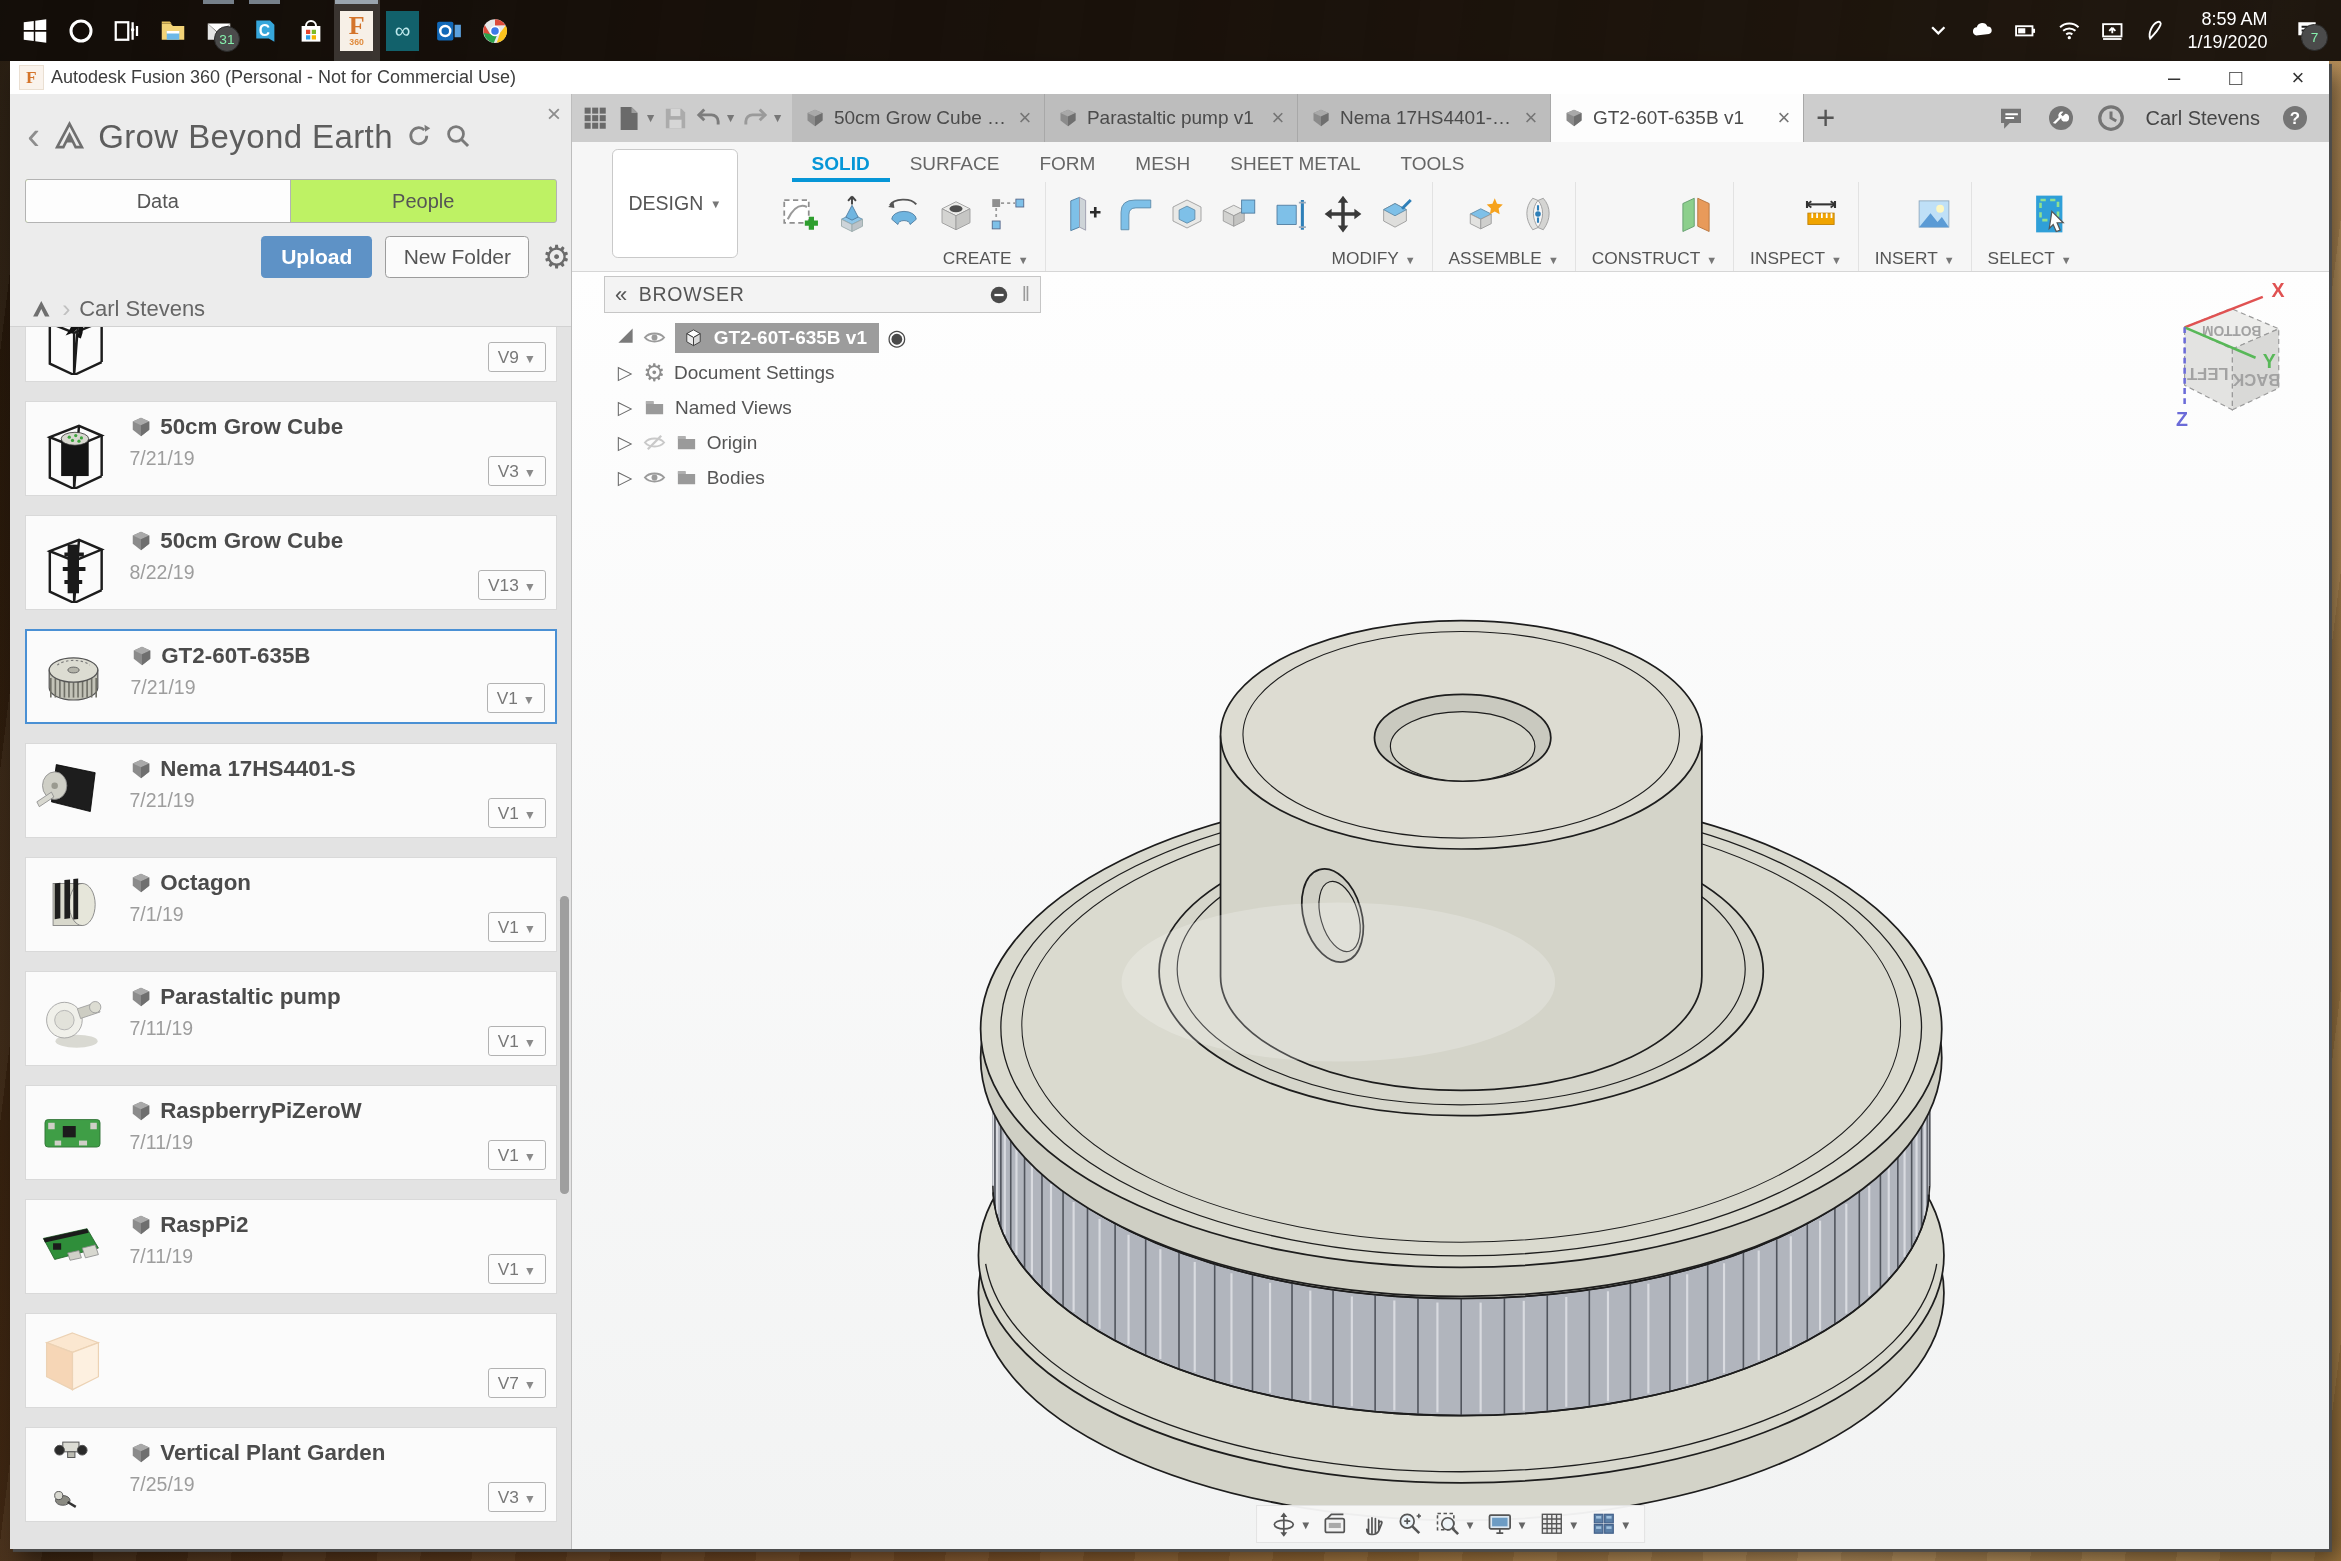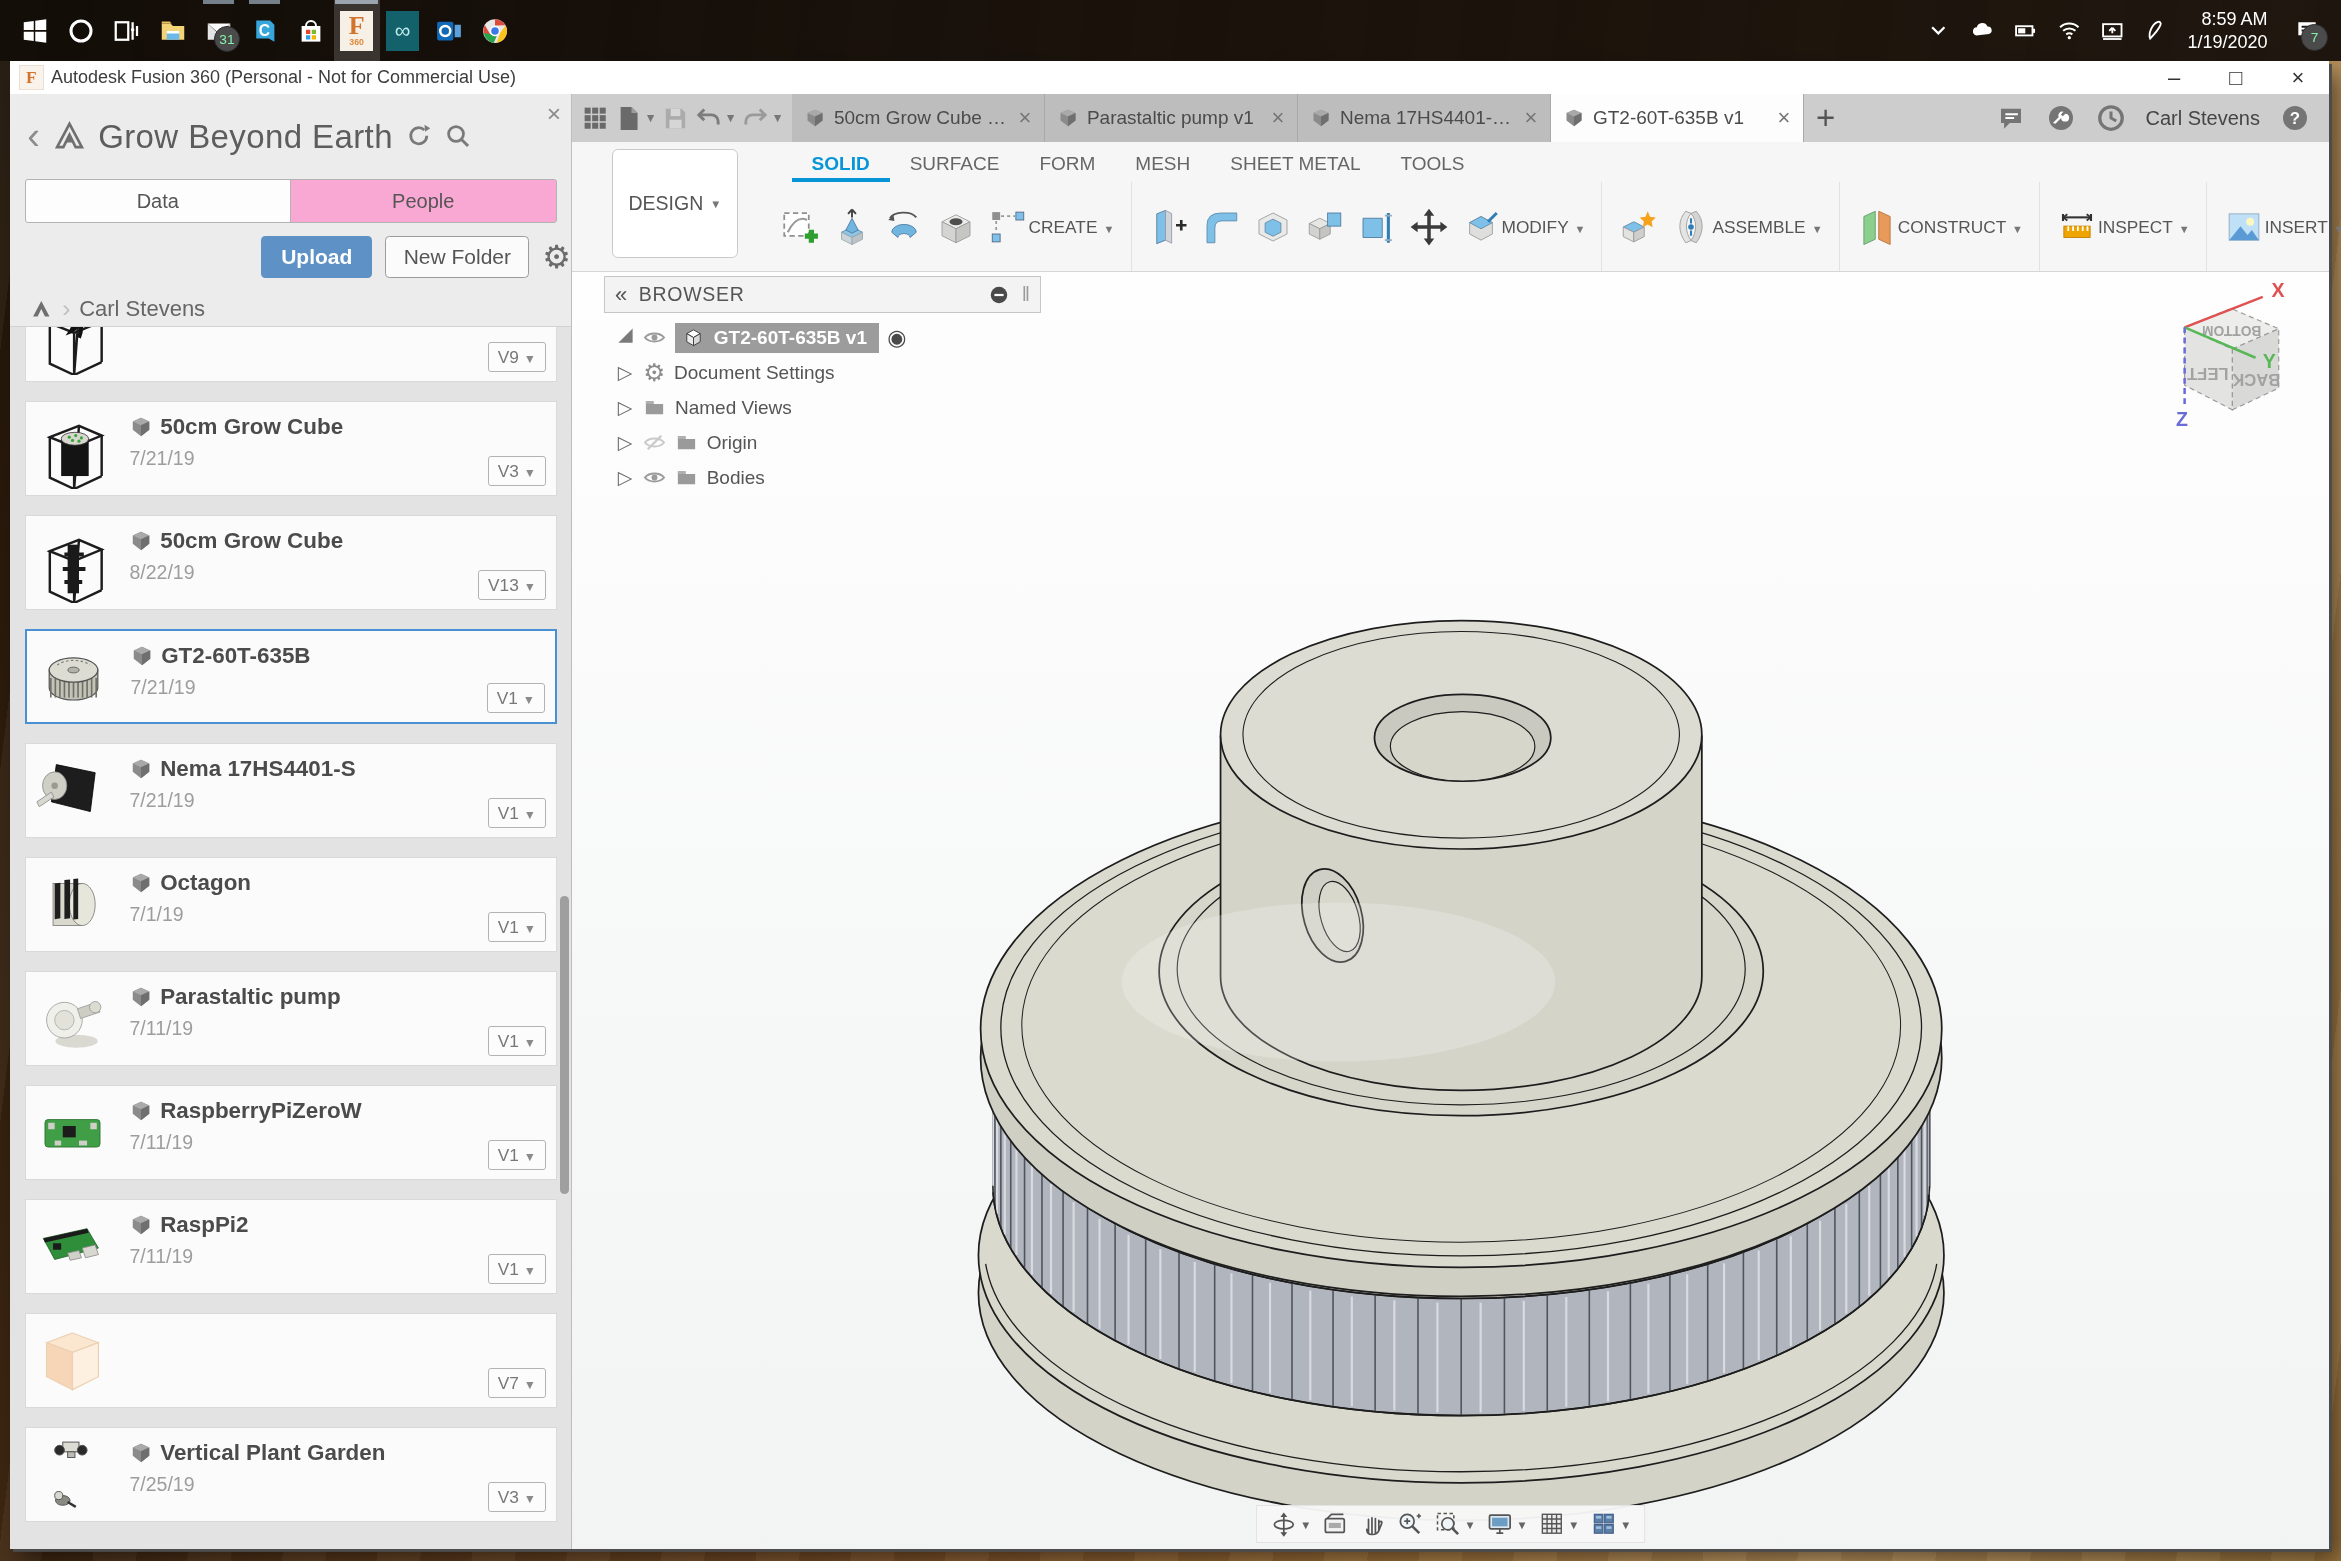--- a/index.html
+++ b/index.html
@@ -39,21 +39,21 @@
   .win-btn{width:62px;display:flex;align-items:center;justify-content:center;font-size:22px;color:#333;}
   .app-body{display:flex;height:calc(100% - 33px);}
   
   .sidebar{width:561px;background:#ececec;border-right:0.7px solid #bdbdbd;display:flex;flex-direction:column;position:relative;}
   .sb-close{position:absolute;top:13px;right:10px;font-size:24.6px;color:#8d8d8d;line-height:14.5px;}
   .sb-header{height:85px;display:flex;align-items:center;gap:11.6px;padding:0 17.3px;}
   .sb-back{font-size:38px;color:#8d8d8d;line-height:29px;}
   .sb-logo svg{width:35px;height:35px;}
   .sb-title{font-size:33px;color:#5d5d5d;letter-spacing:0.4px;white-space:nowrap;}
   .sb-hicon svg{width:27.5px;height:27.5px;}
-  .sb-tabs{display:flex;margin:0 14.5px;height:42px;border:0.7px solid #b3b3b3;border-radius:2.9px;overflow:hidden;background:#f9a8d4;}
+  .sb-tabs{display:flex;margin:0 14.5px;height:42px;border:0.7px solid #b3b3b3;border-radius:2.9px;overflow:hidden;background:#bef264;}
   .sb-tab{flex:1;display:flex;align-items:center;justify-content:center;font-size:20px;color:#555;}
   .sb-tab.active{background:#fdfdfd;}
   .sb-tab + .sb-tab{border-left:0.7px solid #b3b3b3;}
   .sb-actions{height:68px;display:flex;align-items:center;justify-content:flex-end;gap:13px;padding:0 0;}
   .btn-upload{background:var(--upload,#5e92c6);color:#fff;font-size:21px;font-weight:bold;padding:8.7px 20px;border-radius:4.3px;}
   .btn-newfolder{background:#fbfbfb;border:0.7px solid #9c9c9c;color:#555;font-size:21px;padding:8px 17.3px;border-radius:4.3px;}
   .sb-gear{font-size:32px;color:#6b6b6b;line-height:32px;}
   .sb-breadcrumb{height:35px;display:flex;align-items:center;gap:8.7px;padding:0 19px;font-size:22px;color:#666;}
   .bc-sep{color:#c0c0c0;font-size:24.6px;}
   .sb-list{flex:1;overflow:hidden;padding:0 14.5px;background:#e3e3e3;border-top:0.7px solid #d2d2d2;}
@@ -91,21 +91,21 @@
   
   .ribbon{height:130px;background:#f6f6f6;border-bottom:0.7px solid #d6d6d6;display:flex;padding:7.2px 5.8px 0 40px;gap:24.6px;box-sizing:border-box;}
   .design-box{width:124px;height:107px;background:#fff;border:0.7px solid #c9c9c9;border-radius:5.8px;
     display:flex;align-items:center;justify-content:center;font-size:19.5px;color:#555;flex:none;}
   .design-box .ab-caret{font-size:11.6px;}
   .ribbon-main{flex:1;display:flex;flex-direction:column;min-width:0;}
   .rtabs{display:flex;height:33px;align-items:stretch;padding-left:29px;}
   .rtab{padding:0 20px;font-size:19px;color:#666;display:flex;align-items:center;border-bottom:4.3px solid transparent;white-space:nowrap;}
   .rtab.active{color:var(--accent,#0696d7);border-bottom-color:var(--accent,#0696d7);font-weight:bold;}
   .rgroups{display:flex;flex:1;align-items:stretch;}
-  .rgroup{display:flex;flex-direction:row;align-items:center;padding:0 16px;}
+  .rgroup{display:flex;flex-direction:column;align-items:flex-end;padding:0 16px;}
   .rgroup + .rgroup{border-left:0.7px solid #e2e2e2;}
   .ricons{display:flex;align-items:center;gap:10px;height:64px;}
   .ricon svg{width:42px;height:42px;display:block;}
   .rlabel{font-size:17.3px;color:#555;padding-top:1.4px;white-space:nowrap;}
   .rlabel .ab-caret{font-size:11px;}
   
   .viewport{flex:1;position:relative;background:linear-gradient(#fefefe,#f2f3f3);overflow:hidden;}
   .browser{position:absolute;left:32px;top:4.3px;width:437px;}
   .br-header{display:flex;align-items:center;gap:11.6px;background:#f3f3f3;border:0.7px solid #c6c6c6;height:35px;padding:0 10px;}
   .br-title{font-size:19.5px;color:#555;letter-spacing:0.7px;}

